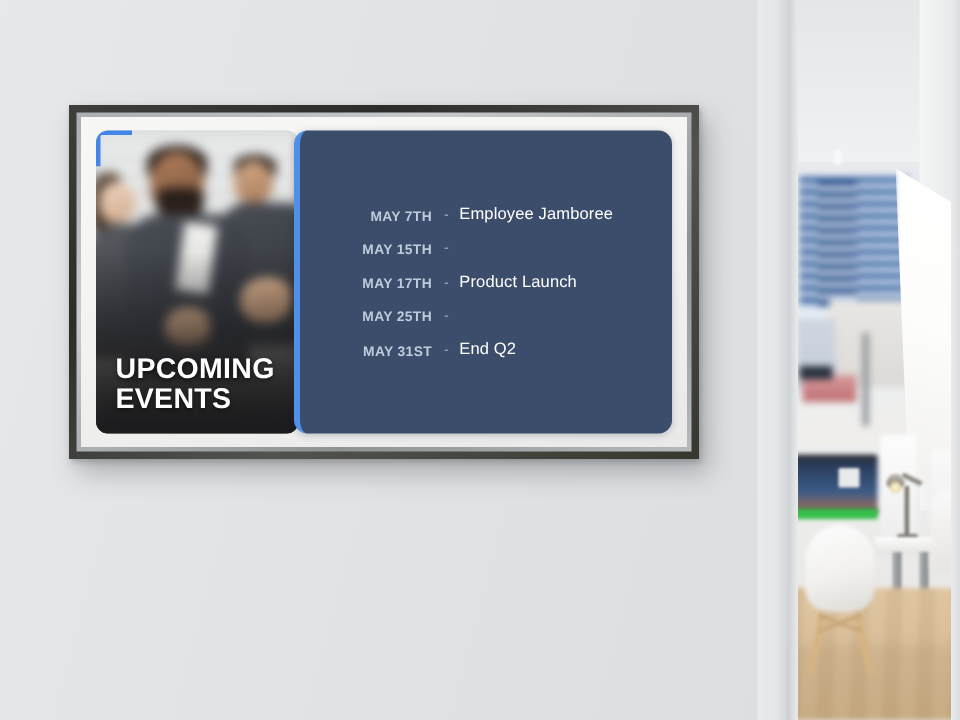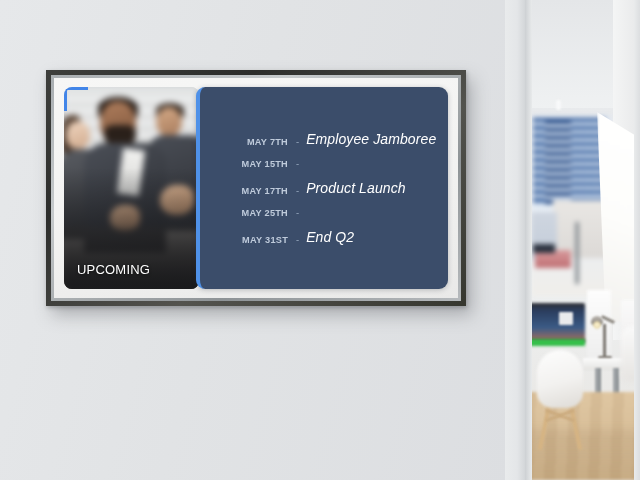--- a/index.html
+++ b/index.html
@@ -298,21 +298,21 @@
   .p-fore {
     position:absolute; left:0; bottom:0; width:100%; height:62px;
     background:linear-gradient(180deg,rgba(70,64,58,.35),rgba(36,33,30,.88));
   }
   .photo-scrim {
     position:absolute; inset:0;
     background:linear-gradient(180deg,rgba(28,30,34,0) 40%,rgba(26,27,30,.52) 68%,rgba(22,23,26,.86) 100%);
   }
   .photo-title {
     position:absolute; left:13px; bottom:12px; right:12px;
-    color:#ffffff; font-weight:400; font-size:13px; line-height:1.05;
+    color:#ffffff; font-weight:700; font-size:19px; line-height:1.05;
     letter-spacing:.2px;
     text-shadow:0 1px 3px rgba(0,0,0,.5);
   }
   .photo-title span { display:block; }
 
   
   .corner-accent {
     position:absolute; left:-9px; top:-9px; width:33px; height:33px;
     border-top:12px solid #4285e8;
     border-left:12px solid #4285e8;
@@ -336,21 +336,21 @@
     margin:5.5px 0;
     white-space:nowrap;
   }
   .ev-date {
     width:78px; text-align:right; flex:none;
     color:#bfcbdb; font-weight:700; font-size:9.2px;
     letter-spacing:.25px;
   }
   .ev-dash { color:#9fb0c6; font-size:9.5px; padding:0 7px 0 8px; flex:none; }
   .ev-name {
-    color:#ffffff; font-style:italic; font-size:14px; letter-spacing:.1px;
+    color:#ffffff; font-size:11px; letter-spacing:.1px;
   }
 </style>
 </head>
 <body>
 
 <div class="scene">
 
   <div class="wall-main"></div>
   <div class="wall-edge"></div>
 
@@ -428,20 +428,21 @@
             <div class="p-man-beard"></div>
             <div class="p-man-body"></div>
             <div class="p-man-shirt"></div>
             <div class="p-hand"></div>
             <div class="p-hand2"></div>
             <div class="p-fore"></div>
           </div>
           <div class="photo-scrim"></div>
           <div class="photo-title">
             <span>UPCOMING</span>
+            <span>EVENTS</span>
           </div>
           <div class="corner-accent"></div>
         </div>
 
         <div class="events-panel">
           <div class="event-row">
             <div class="ev-date">MAY 7TH</div>
             <div class="ev-dash">-</div>
             <div class="ev-name">Employee Jamboree</div>
           </div>

